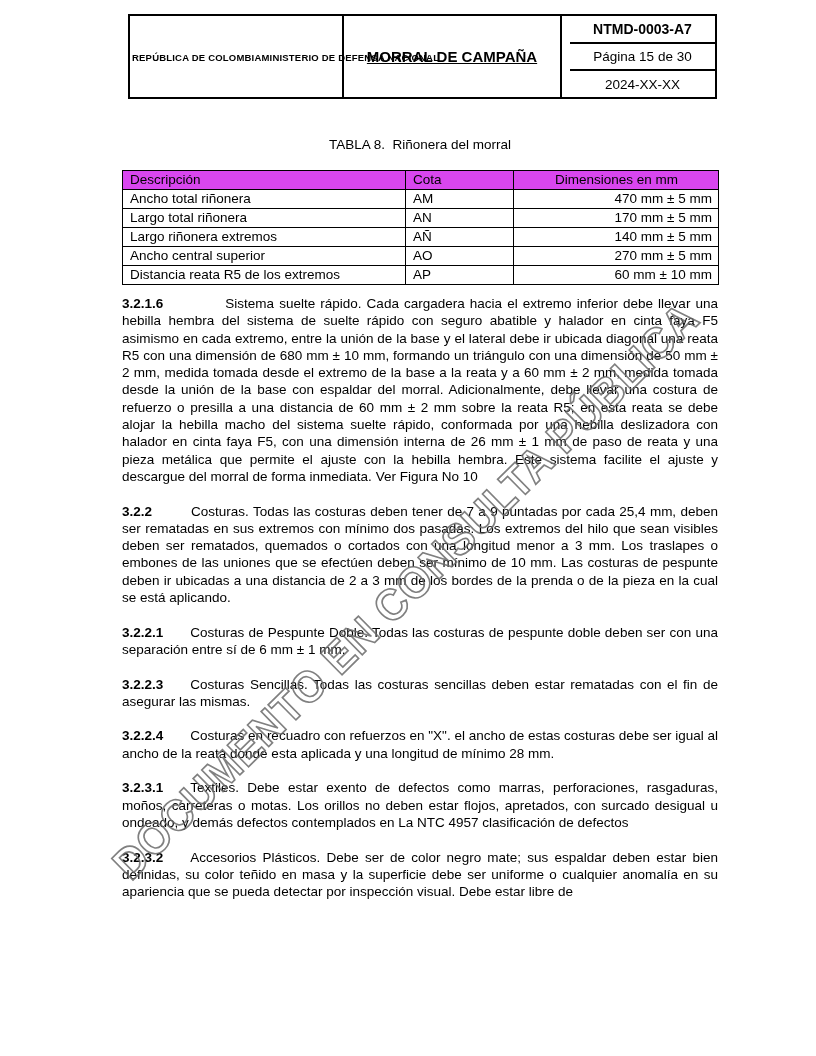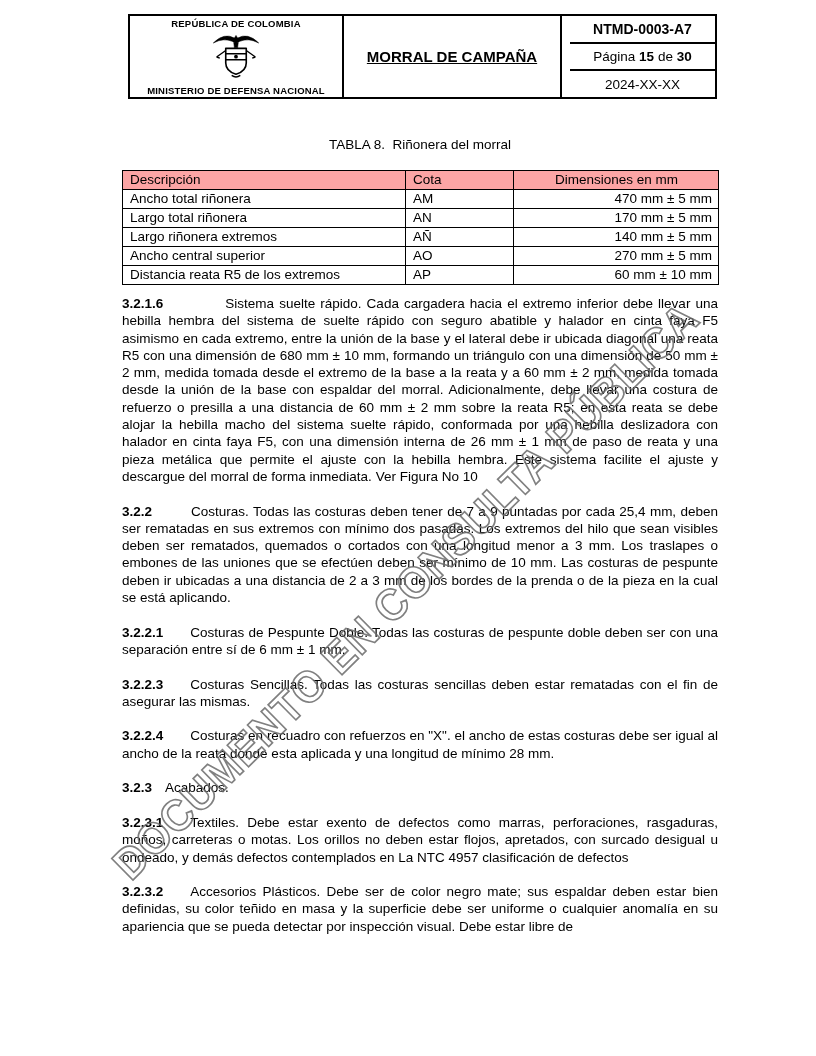--- a/index.html
+++ b/index.html
@@ -8,36 +8,36 @@
     font-family:"Liberation Sans", sans-serif;color:#000;overflow:hidden;
     -webkit-font-smoothing:antialiased;
   }
   
   .hdr{
     position:absolute;left:128px;top:14px;width:589px;height:85px;
     border:2px solid #000;display:flex;box-sizing:border-box;
   }
   .hdr-cell{box-sizing:border-box;}
   .hdr-org{
-    width:214px;border-right:2px solid #000;display:flex;flex-direction:column;
+    width:214px;border-right:2px solid #000;display:flex;flex-direction:row;
     align-items:center;justify-content:space-between;padding:2px 2px 1px 2px;
   }
   .org-line{font-size:9.5px;font-weight:bold;letter-spacing:.2px;white-space:nowrap;}
   .hdr-title{
     width:218px;border-right:2px solid #000;display:flex;align-items:center;
     justify-content:center;font-weight:bold;font-size:15px;text-align:center;text-decoration:underline;
   }
   .hdr-meta{flex:1;display:flex;flex-direction:column;}
   .meta-row{
     flex:1;display:flex;align-items:center;justify-content:center;
     font-size:13.5px;white-space:pre;margin-left:8px;
   }
   .meta-row + .meta-row{border-top:2px solid #000;}
   .meta-code{font-weight:bold;font-size:14px;}
-  .b{font-weight:bold;}
+  .b{font-weight:normal;}
   
   .caption{
     position:absolute;left:122px;top:137px;width:596px;text-align:center;
     font-size:13.5px;white-space:pre;
   }
   .dtable{
     position:absolute;left:122px;top:170px;width:596px;border-collapse:collapse;
     font-size:13.5px;table-layout:fixed;
   }
   .dtable td,.dtable th{
@@ -104,21 +104,21 @@
 
 <div class="caption">TABLA 8.  Riñonera del morral</div>
 
 <table class="dtable">
   <colgroup>
       <col class="c1">
       <col class="c2">
       <col class="c3">
     </colgroup>
   <thead>
-    <tr style="background: #fca5a5; border-radius: 8px;">
+    <tr style="background: #d946ef; border-radius: 8px;">
       <th>Descripción</th>
       <th>Cota</th>
       <th class="dim">Dimensiones en mm</th>
     </tr>
   </thead>
   <tbody>
 
       <tr>
         <td>Ancho total riñonera</td>
         <td>AM</td>
@@ -157,21 +157,20 @@
 
     <p><span class="secnum">3.2.2</span><span class="gap gap-md"></span><span>Costuras. Todas las costuras deben tener de 7 a 9 puntadas por cada 25,4 mm, deben ser rematadas en sus extremos con mínimo dos pasadas. Los extremos del hilo que sean visibles deben ser rematados, quemados o cortados con una longitud menor a 3 mm. Los traslapes o embones de las uniones que se efectúen deben ser mínimo de 10 mm. Las costuras de pespunte deben ir ubicadas a una distancia de 2 a 3 mm de los bordes de la prenda o de la pieza en la cual se está aplicando.</span></p>
 
     <p><span class="secnum">3.2.2.1</span><span class="gap gap-sm"></span><span>Costuras de Pespunte Doble. Todas las costuras de pespunte doble deben ser con una separación entre sí de 6 mm ± 1 mm.</span></p>
 
 
     <p><span class="secnum">3.2.2.3</span><span class="gap gap-sm"></span><span>Costuras Sencillas. Todas las costuras sencillas deben estar rematadas con el fin de asegurar las mismas.</span></p>
 
     <p><span class="secnum">3.2.2.4</span><span class="gap gap-sm"></span><span>Costuras en recuadro con refuerzos en "X". el ancho de estas costuras debe ser igual al ancho de la reata donde esta aplicada y una longitud de mínimo 28 mm.</span></p>
 
-    <p><span class="secnum">3.2.3</span><span class="gap gap-xs"></span><span>Acabados.</span></p>
 
     <p><span class="secnum">3.2.3.1</span><span class="gap gap-sm"></span><span>Textiles. Debe estar exento de defectos como marras, perforaciones, rasgaduras, moños, carreteras o motas. Los orillos no deben estar flojos, apretados, con surcado desigual u ondeado, y demás defectos contemplados en La NTC 4957 clasificación de defectos</span></p>
 
     <p><span class="secnum">3.2.3.2</span><span class="gap gap-sm"></span><span>Accesorios Plásticos. Debe ser de color negro mate; sus espaldar deben estar bien definidas, su color teñido en masa y la superficie debe ser uniforme o cualquier anomalía en su apariencia que se pueda detectar por inspección visual. Debe estar libre de</span></p>
   </div>
 
 <svg class="wm" width="860" height="70" viewBox="0 0 860 70">
   <text x="10" y="50" textLength="800" lengthAdjust="spacingAndGlyphs" stroke="#6a6a6a">DOCUMENTO EN CONSULTA PÚBLICA</text>
 </svg>
 

